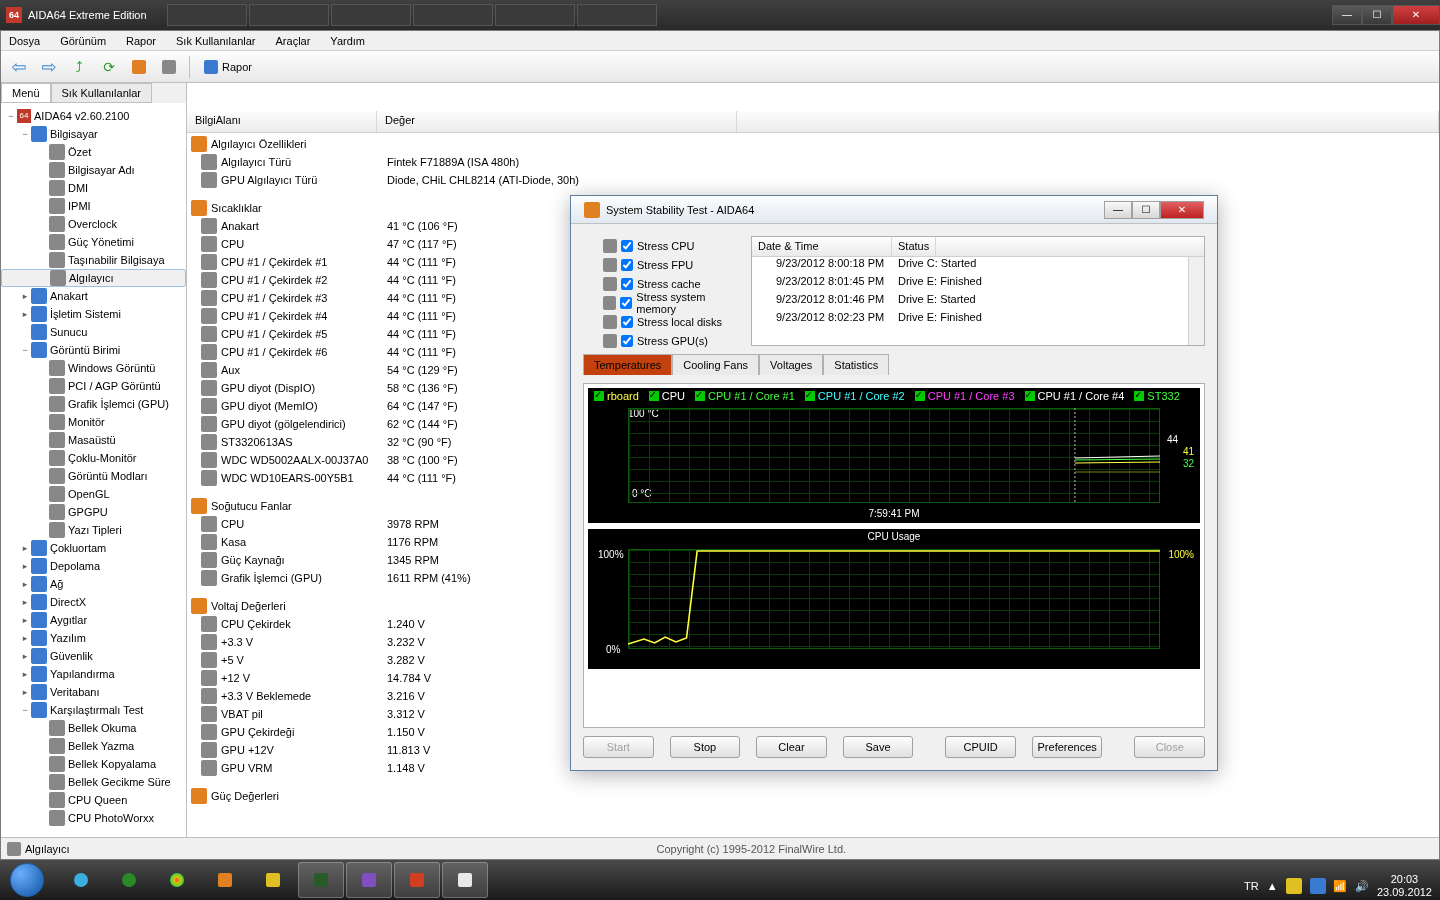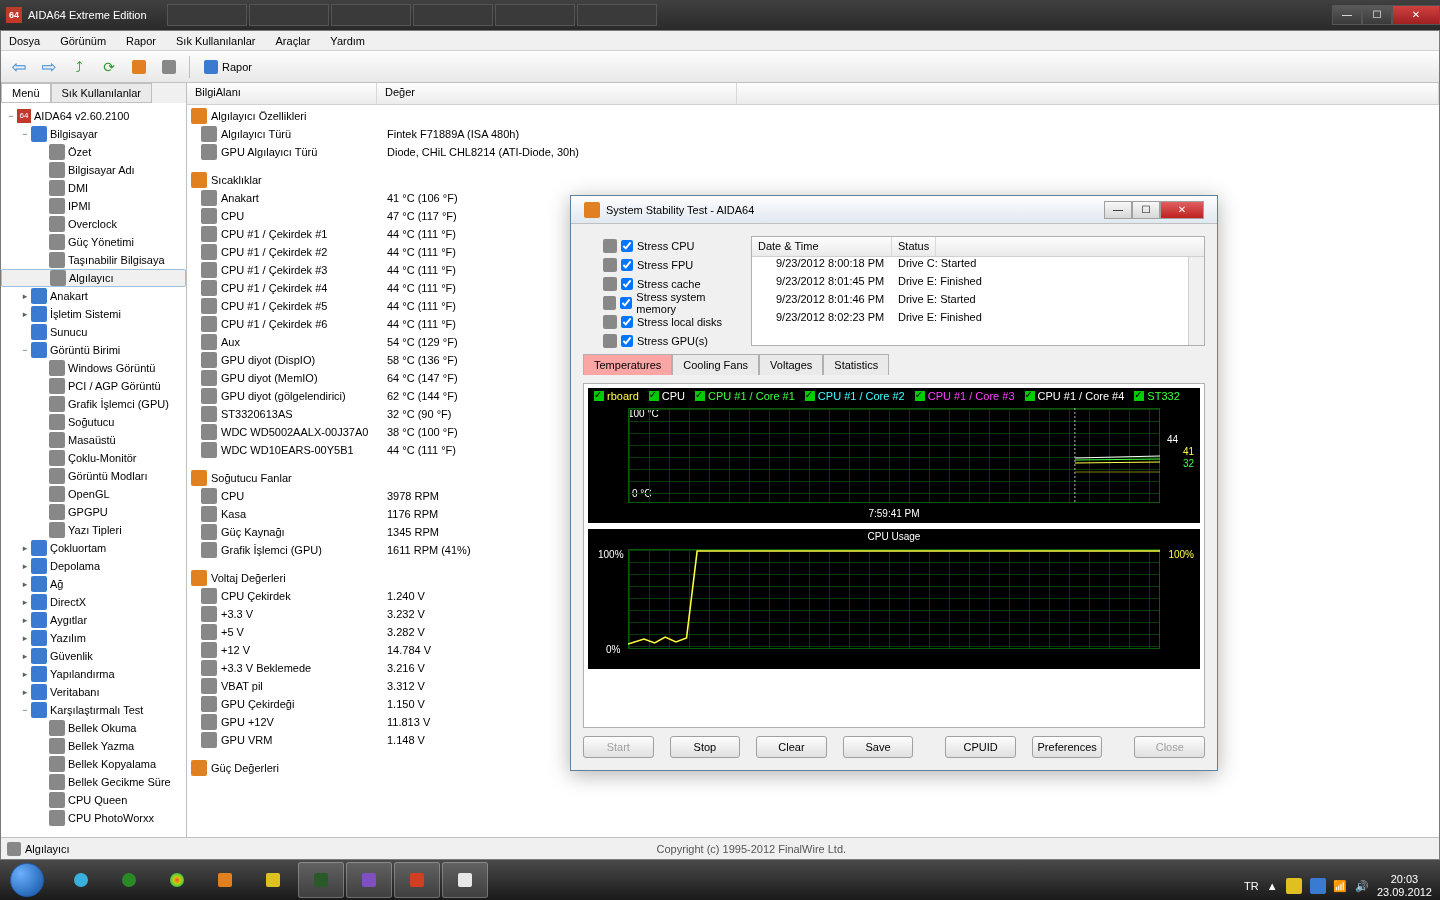--- a/index.html
+++ b/index.html
@@ -32,21 +32,21 @@
 .tree{flex:1;overflow:auto;padding:4px 0;}
 .tree .row{display:flex;align-items:center;height:18px;padding-left:4px;white-space:nowrap;}
 .tree .row .caret{width:12px;text-align:center;color:#606060;font-size:9px;}
 .tree .row .ico{width:16px;height:16px;margin-right:3px;display:inline-block;}
 .tree .row.sel{background:#f0f0f0;border:1px solid #a0c0e0;border-radius:2px;}
 .tree .lvl0{padding-left:4px;}
 .tree .lvl1{padding-left:18px;}
 .tree .lvl2{padding-left:36px;}
 
 .main{flex:1;display:flex;flex-direction:column;}
-.list-header{height:22px;display:flex;background:linear-gradient(#fdfdfd,#ececec);border-bottom:1px solid #d0d0d0;}
+.list-header{height:22px;display:flex;background:linear-gradient(#fdfdfd,#ececec);border-bottom:1px solid #d0d0d0;margin-top:28px;}
 .list-header div{padding:3px 8px;border-right:1px solid #d8d8d8;}
 .list-header .c1{width:190px;}
 .list-header .c2{width:360px;}
 .list-body{flex:1;overflow:auto;padding:2px 0;}
 .list-body .row{display:flex;height:18px;align-items:center;}
 .list-body .ico{width:16px;height:16px;margin:0 4px 0 14px;flex:0 0 16px;}
 .list-body .name{width:160px;}
 .list-body .val{padding-left:6px;}
 .list-body .grp{font-weight:normal;}
 .list-body .grp .ico{margin-left:4px;}
@@ -72,21 +72,21 @@
 .log-panel .lh{display:flex;height:20px;background:linear-gradient(#fdfdfd,#eaeaea);border-bottom:1px solid #d0d0d0;}
 .log-panel .lh div{padding:3px 6px;border-right:1px solid #d8d8d8;}
 .log-panel .lh .lc1{width:140px;}
 .log-panel .lr{display:flex;height:18px;}
 .log-panel .lr .lc1{width:140px;padding-left:24px;}
 .log-panel .lr .lc2{padding-left:6px;}
 .log-panel .sb{position:absolute;right:0;top:20px;bottom:0;width:16px;background:#f0f0f0;border-left:1px solid #d0d0d0;}
 
 .chart-tabs{display:flex;}
 .chart-tabs .tab{padding:4px 10px;border:1px solid #b0b0b0;background:#eaeaea;border-bottom:none;}
-.chart-tabs .tab.active{background:#fca5a5;}
+.chart-tabs .tab.active{background:#c2410c;}
 .chart-area{flex:1;border:1px solid #b0b0b0;background:#fff;padding:4px;display:flex;flex-direction:column;gap:6px;}
 .chart{background:#000;position:relative;overflow:hidden;}
 .chart.temp{height:135px;}
 .chart.cpu{height:140px;}
 .chart .legend{color:#fff;display:flex;gap:10px;padding:2px 6px;font-size:10px;white-space:nowrap;}
 .chart .legend span{display:inline-flex;align-items:center;gap:3px;}
 .chart .legend .cb{width:10px;height:10px;background:#0c0;display:inline-block;position:relative;}
 .chart .legend .cb::after{content:"✓";position:absolute;left:0;top:-2px;font-size:10px;color:#000;}
 .chart .grid{position:absolute;left:40px;right:40px;top:20px;bottom:20px;background-image:linear-gradient(#0a3a0a 1px,transparent 1px),linear-gradient(90deg,#0a3a0a 1px,transparent 1px);background-size:20px 12px;border:1px solid #0a5a0a;}
 .chart .ylabel{position:absolute;color:#fff;font-size:10px;}
@@ -270,21 +270,21 @@
             <span>PCI / AGP Görüntü</span>
           </div>
           <div class="row lvl2">
             <span class="caret"></span>
             <span class="ico ic ic-gray"></span>
             <span>Grafik İşlemci (GPU)</span>
           </div>
           <div class="row lvl2">
             <span class="caret"></span>
             <span class="ico ic ic-gray"></span>
-            <span>Soğutucu</span>
+            <span>Monitör</span>
           </div>
           <div class="row lvl2">
             <span class="caret"></span>
             <span class="ico ic ic-gray"></span>
             <span>Masaüstü</span>
           </div>
           <div class="row lvl2">
             <span class="caret"></span>
             <span class="ico ic ic-gray"></span>
             <span>Çoklu-Monitör</span>

